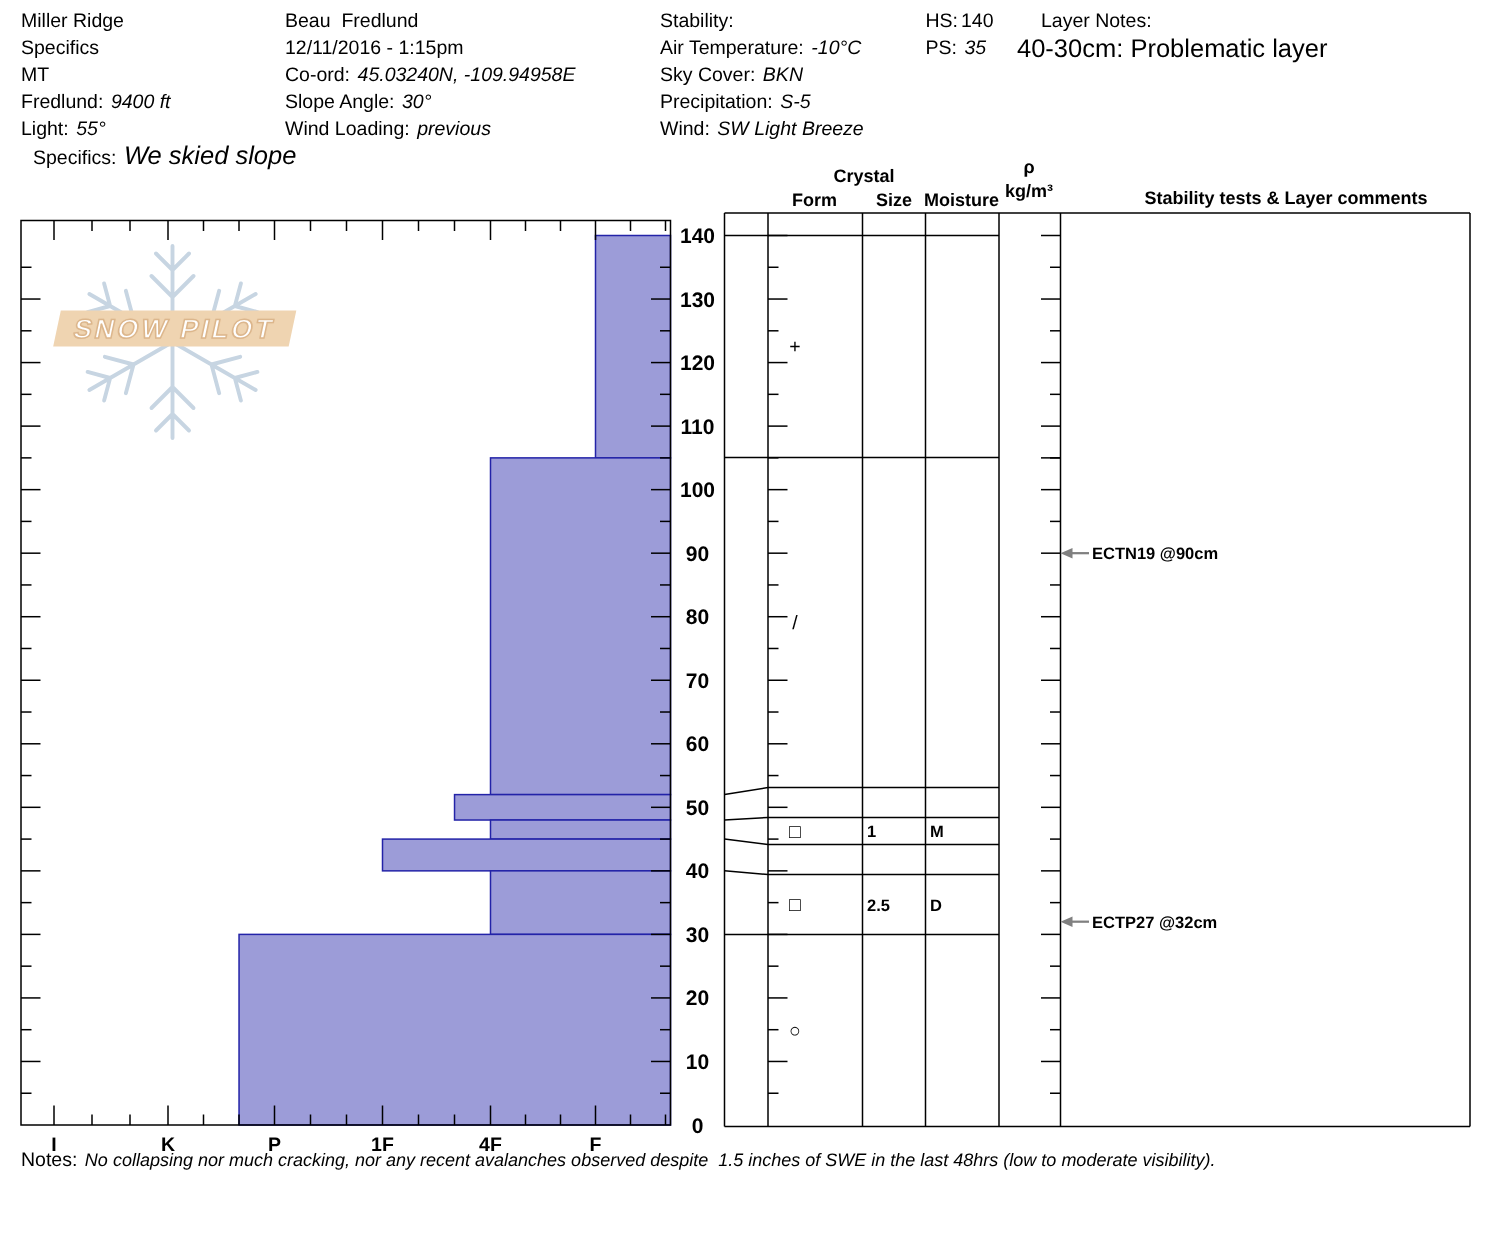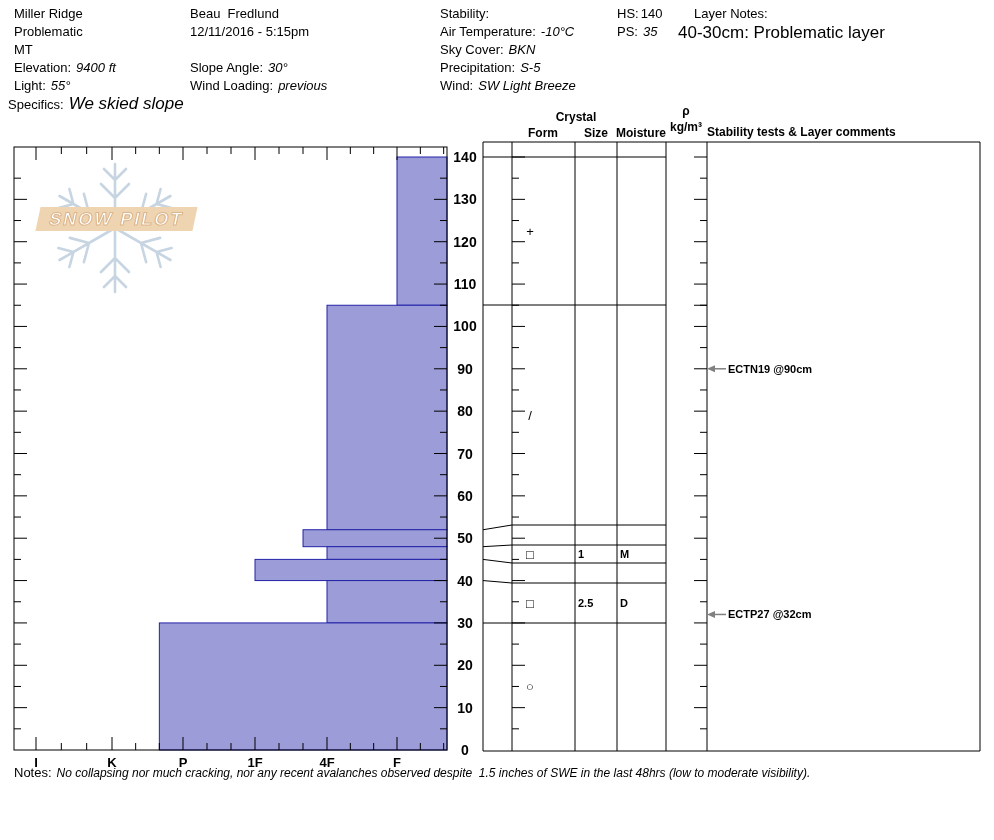--- a/index.html
+++ b/index.html
@@ -19,28 +19,29 @@
     transform:skewX(-12deg);display:flex;align-items:center;justify-content:center;}
   .logo-banner span{font-size:18px;font-weight:bold;letter-spacing:2px;color:#fff;
     -webkit-text-stroke:1px #dcb68c;text-shadow:0 0 1px #dcb68c;}
 </style>
 </head>
 <body>
 
 <div class="canvas">
 
   <div class="abs h13" style="left:14px;top:5px"><span>Miller Ridge</span></div>
-  <div class="abs h13" style="left:14px;top:23px"><span>Problematic</span></div>
+  <div class="abs h13" style="left:14px;top:23px"><span>Specifics</span></div>
   <div class="abs h13" style="left:14px;top:41px"><span>MT</span></div>
-  <div class="abs h13" style="left:14px;top:59px"><span class="b">Elevation:</span><span class="v">9400 ft</span></div>
+  <div class="abs h13" style="left:14px;top:59px"><span class="b">Fredlund:</span><span class="v">9400 ft</span></div>
   <div class="abs h13" style="left:14px;top:77px"><span class="b">Light:</span><span class="v">55°</span></div>
-  <div class="abs h13" style="left:8px;top:95px"><span class="b">Specifics:</span><span class="v s11">We skied slope</span></div>
+  <div class="abs h13" style="left:22px;top:95px"><span class="b">Specifics:</span><span class="v s11">We skied slope</span></div>
 
   <div class="abs h13" style="left:190px;top:5px"><span>Beau  Fredlund</span></div>
-  <div class="abs h13" style="left:190px;top:23px"><span>12/11/2016 - 5:15pm</span></div>
+  <div class="abs h13" style="left:190px;top:23px"><span>12/11/2016 - 1:15pm</span></div>
+  <div class="abs h13" style="left:190px;top:41px"><span class="b">Co-ord:</span><span class="v">45.03240N, -109.94958E</span></div>
   <div class="abs h13" style="left:190px;top:59px"><span class="b">Slope Angle:</span><span class="v">30°</span></div>
   <div class="abs h13" style="left:190px;top:77px"><span class="b">Wind Loading:</span><span class="v">previous</span></div>
 
   <div class="abs h13" style="left:440px;top:5px"><span class="b">Stability:</span></div>
   <div class="abs h13" style="left:440px;top:23px"><span class="b">Air Temperature:</span><span class="v">-10°C</span></div>
   <div class="abs h13" style="left:440px;top:41px"><span class="b">Sky Cover:</span><span class="v">BKN</span></div>
   <div class="abs h13" style="left:440px;top:59px"><span class="b">Precipitation:</span><span class="v">S-5</span></div>
   <div class="abs h13" style="left:440px;top:77px"><span class="b">Wind:</span><span class="v">SW Light Breeze</span></div>
 
   <div class="abs h13" style="left:617px;top:5px"><span class="b">HS:</span><span style="margin-left:2px">140</span></div>
@@ -48,21 +49,21 @@
 
   <div class="abs h13" style="left:694px;top:5px"><span class="b">Layer Notes:</span></div>
   <div class="abs s11" style="left:678px;top:25px;line-height:15px;white-space:pre"><span class="b">40-30cm:</span> <span>Problematic layer</span></div>
 
   <div class="abs colhdr ctr" style="left:576px;top:110px"><span>Crystal</span></div>
   <div class="abs colhdr ctr" style="left:543px;top:126px"><span>Form</span></div>
   <div class="abs colhdr ctr" style="left:596px;top:126px"><span>Size</span></div>
   <div class="abs colhdr ctr" style="left:641px;top:126px"><span>Moisture</span></div>
   <div class="abs colhdr ctr" style="left:686px;top:104px"><span>ρ</span></div>
   <div class="abs colhdr ctr" style="left:686px;top:120px;font-size:12px"><span>kg/m³</span></div>
-  <div class="abs colhdr" style="left:707px;top:125px"><span>Stability tests &amp; Layer comments</span></div>
+  <div class="abs colhdr" style="left:763px;top:125px"><span>Stability tests &amp; Layer comments</span></div>
 
   <svg class="abs" style="left:35px;top:148px" width="160" height="160" viewBox="-80 -80 160 160">
     <g stroke="#c7d5e2" stroke-width="2.6" stroke-linecap="round" fill="none">
       <g id="arm">
         <path d="M0,2 L0,-64 M0,-30 L-14,-44 M0,-30 L14,-44 M0,-48 L-11,-59 M0,-48 L11,-59"></path>
       </g>
       <use href="#arm" transform="rotate(60)"></use>
       <use href="#arm" transform="rotate(120)"></use>
       <use href="#arm" transform="rotate(180)"></use>
       <use href="#arm" transform="rotate(240)"></use>

